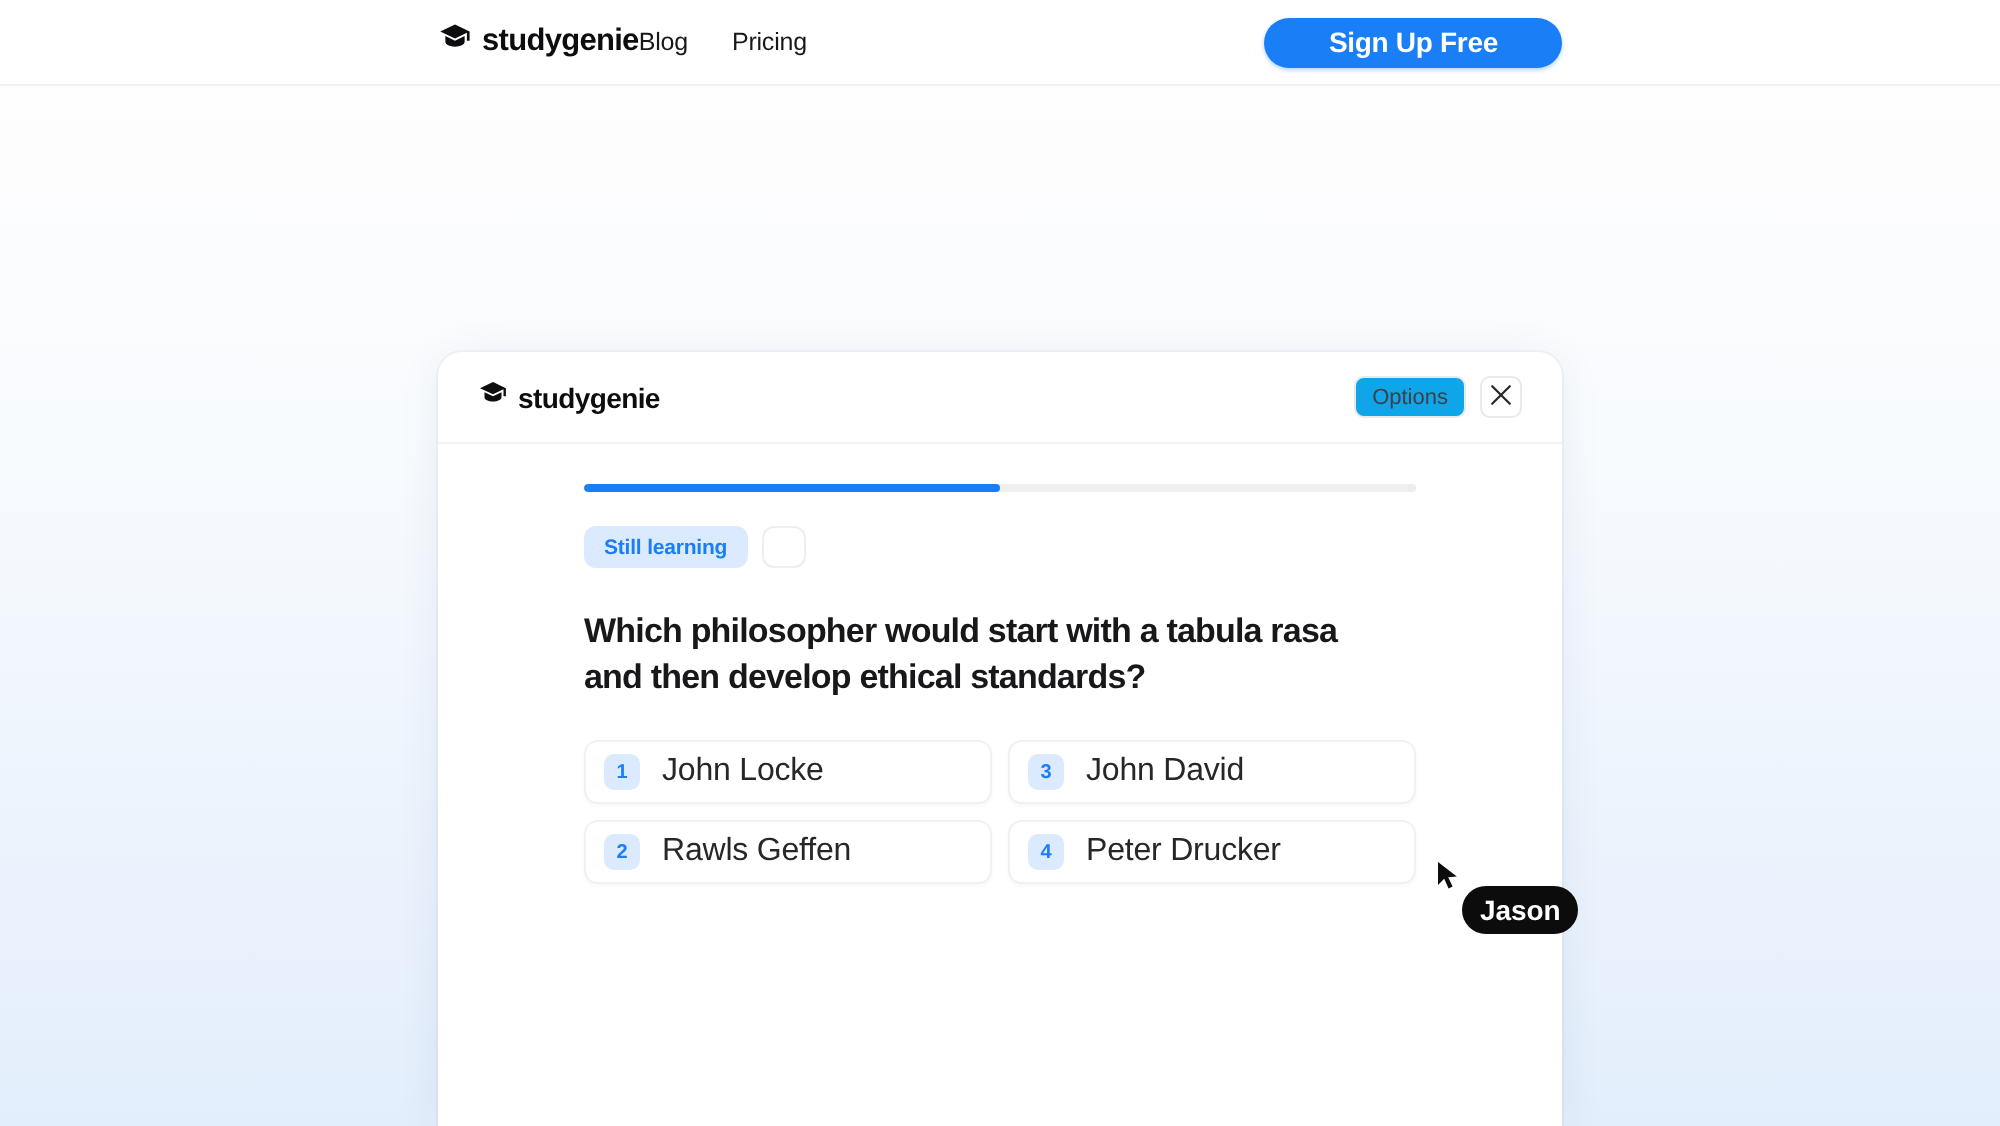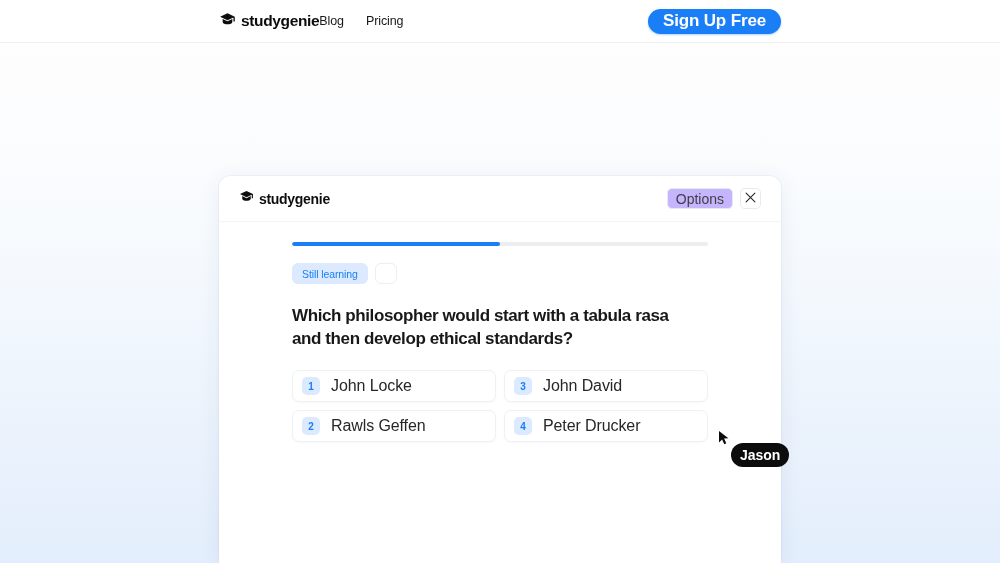--- a/index.html
+++ b/index.html
@@ -62,27 +62,27 @@
     color: #18181b;
     text-decoration: none;
     letter-spacing: -0.1px;
   }
 
   .signup-btn {
     position: absolute;
     right: 0;
     top: 9px;
     height: 25px;
-    padding: 0 15px;
+    padding: 0 32px;
     border: none;
     border-radius: 999px;
     background: #1a7ef7;
     color: #ffffff;
     font-family: inherit;
-    font-size: 17px;
+    font-size: 14px;
     font-weight: bold;
     letter-spacing: -0.15px;
     cursor: pointer;
     display: flex;
     align-items: center;
     justify-content: center;
     box-shadow: 0 1px 2px rgba(26,126,247,0.35);
   }
 
   
@@ -118,25 +118,25 @@
   }
   .header-actions {
     margin-left: auto;
     display: flex;
     align-items: center;
     gap: 7px;
   }
   .options-btn {
     height: 21px;
     padding: 0 8px;
-    background: #c4b5fd;
+    background: #0ea5e9;
     border: 1px solid #e8e9ec;
     border-radius: 5px;
     font-family: inherit;
-    font-size: 14px;
+    font-size: 11px;
     color: #3f3f46;
     cursor: pointer;
     display: flex;
     align-items: center;
   }
   .close-btn {
     width: 21px;
     height: 21px;
     background: #ffffff;
     border: 1px solid #e8e9ec;
@@ -171,21 +171,21 @@
     align-items: center;
     gap: 7px;
   }
   .status-badge {
     height: 21px;
     padding: 0 10px;
     background: #dbeafe;
     border-radius: 6px;
     color: #1a7ef7;
     font-size: 10.5px;
-    font-weight: normal;
+    font-weight: bold;
     letter-spacing: -0.1px;
     display: flex;
     align-items: center;
     cursor: pointer;
   }
   .status-empty-box {
     width: 22px;
     height: 21px;
     background: #ffffff;
     border: 1px solid #eceef0;

